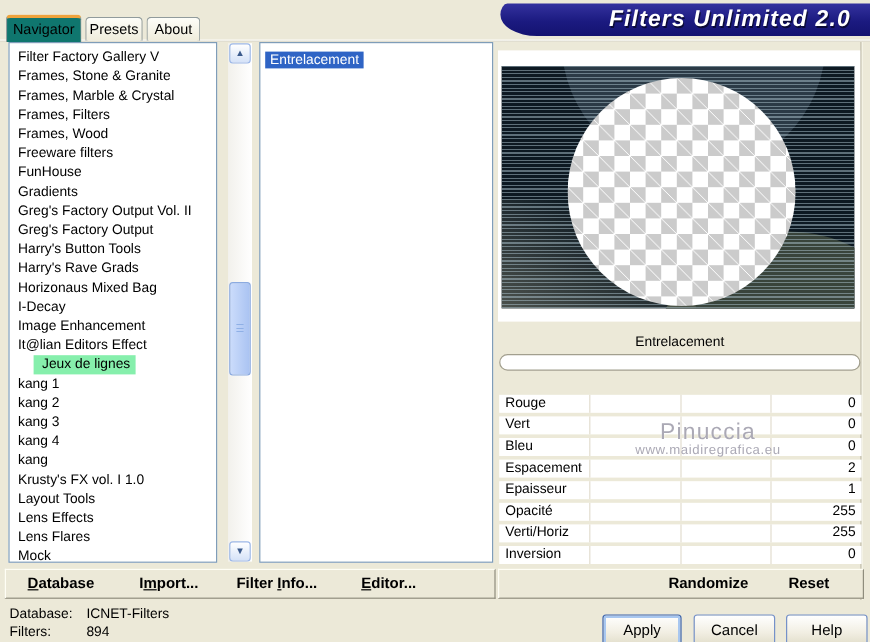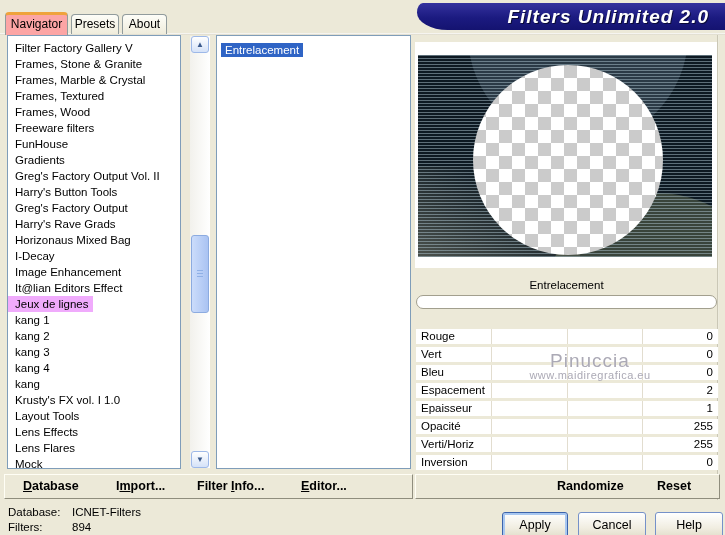--- a/index.html
+++ b/index.html
@@ -24,38 +24,38 @@
 
   
   .tab {
     position:absolute; top:14px; height:20px;
     background:linear-gradient(#fdfdf8,#efecdb);
     border:1px solid #919b9c; border-bottom:none;
     border-radius:4px 4px 0 0;
     font-size:12px; text-align:center; line-height:19px; z-index:2; cursor:pointer;
   }
   .tab.active {
-    top:12px; height:23px; background:#fca5a5;
+    top:12px; height:23px; background:#0f766e;
     border-top:3px solid #efa33c; z-index:4; line-height:19px;
   }
   .tab-navigator { left:5px;  width:63px; }
   .tab-presets   { left:71px; width:48px; }
   .tab-about     { left:122px;width:45px; }
   .tabline { position:absolute; top:33px; left:0; right:0; height:2px;
     background:linear-gradient(#ffffff,#d9d5c4); z-index:1; }
 
   
   .category-list {
     position:absolute; left:7px; top:35px; width:174px; height:434px;
     background:#fff; border:1px solid #7f9db9; padding-top:4px;
     overflow:hidden;
   }
   .cat-item { font-size:11.5px; height:16px; line-height:16px; padding:0 4px 0 7px;
     white-space:nowrap; width:fit-content; cursor:default; }
-  .cat-item.selected { background:#f0abfc; }
+  .cat-item.selected { background:#86efac;margin-left:20px; }
 
   
   .scrollbar { position:absolute; left:190px; top:36px; width:20px; height:432px;
     background:linear-gradient(90deg,#f2f1ec,#ffffff); z-index:5; }
   .sb-btn { position:absolute; left:1px; width:18px; height:17px;
     background:linear-gradient(#ffffff,#d5e2f8);
     border:1px solid #9db8e8; border-radius:3px;
     color:#3b5a8c; font-size:8px; text-align:center; line-height:15px; cursor:pointer; }
   .sb-up { top:0; } .sb-down { bottom:0; }
   .sb-thumb { position:absolute; left:1px; top:199px; width:18px; height:78px;
@@ -181,21 +181,21 @@
 
       <div class="cat-item">
         <span>Frames, Stone &amp; Granite</span>
       </div>
 
       <div class="cat-item">
         <span>Frames, Marble &amp; Crystal</span>
       </div>
 
       <div class="cat-item">
-        <span>Frames, Textured</span>
+        <span>Frames, Filters</span>
       </div>
 
       <div class="cat-item">
         <span>Frames, Wood</span>
       </div>
 
       <div class="cat-item">
         <span>Freeware filters</span>
       </div>
 
@@ -205,25 +205,25 @@
 
       <div class="cat-item">
         <span>Gradients</span>
       </div>
 
       <div class="cat-item">
         <span>Greg's Factory Output Vol. II</span>
       </div>
 
       <div class="cat-item">
+        <span>Greg's Factory Output</span>
+      </div>
+
+      <div class="cat-item">
         <span>Harry's Button Tools</span>
-      </div>
-
-      <div class="cat-item">
-        <span>Greg's Factory Output</span>
       </div>
 
       <div class="cat-item">
         <span>Harry's Rave Grads</span>
       </div>
 
       <div class="cat-item">
         <span>Horizonaus Mixed Bag</span>
       </div>
 

